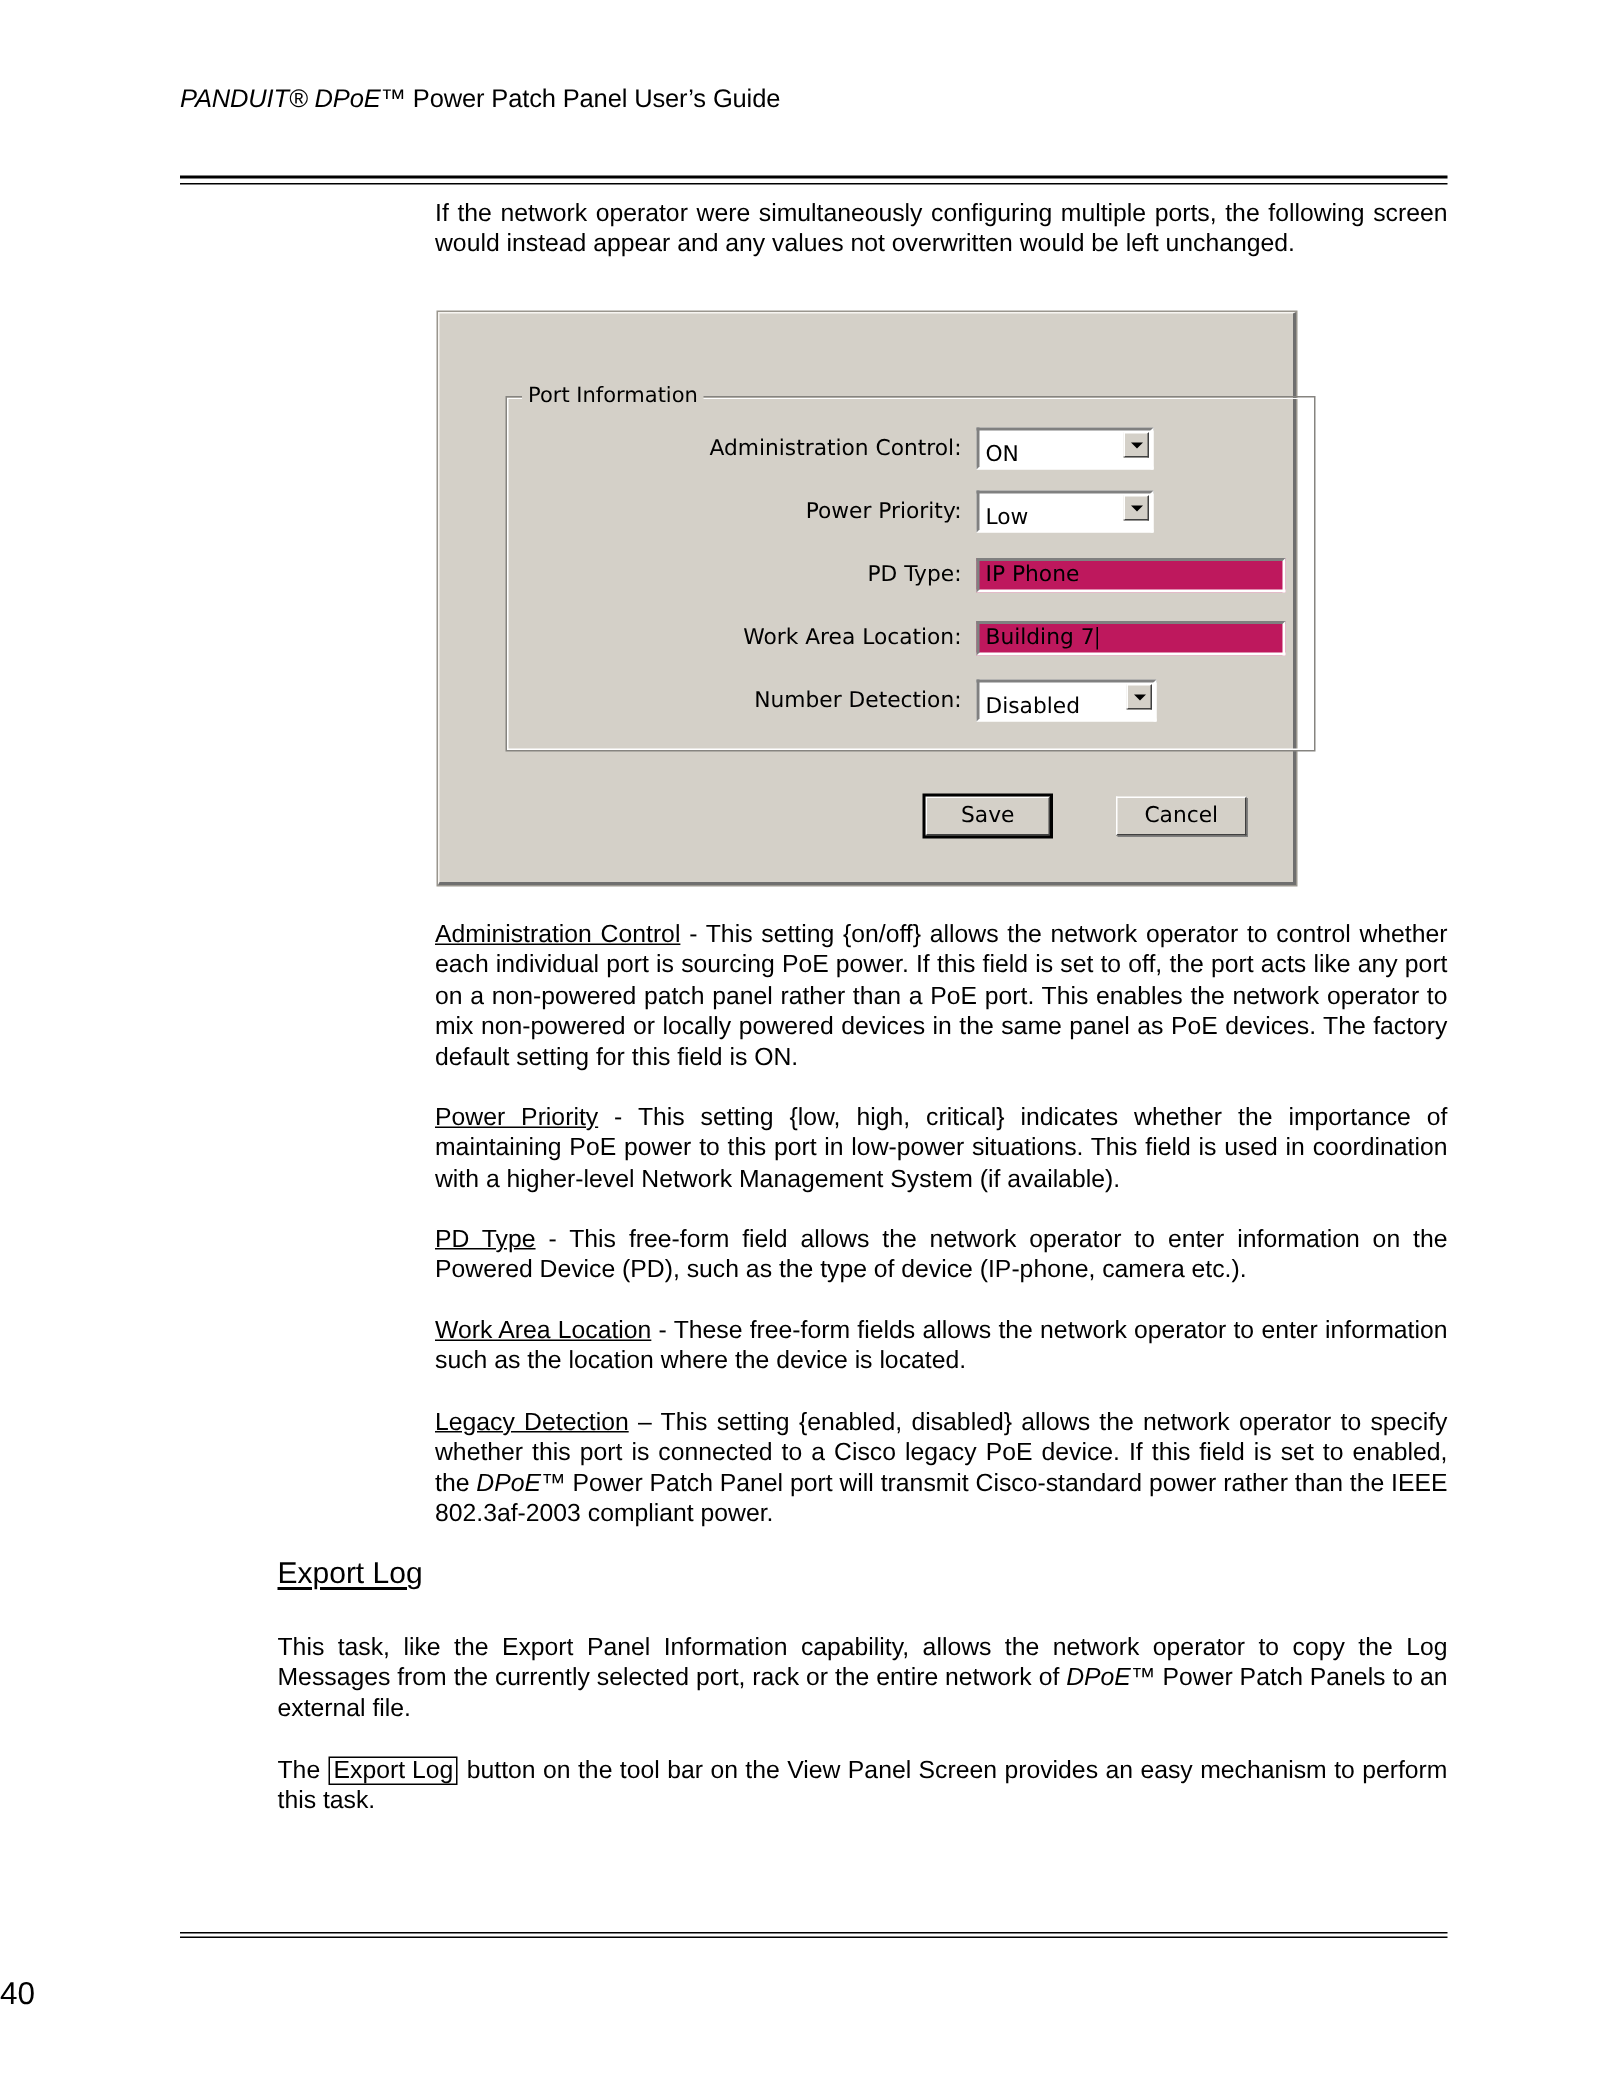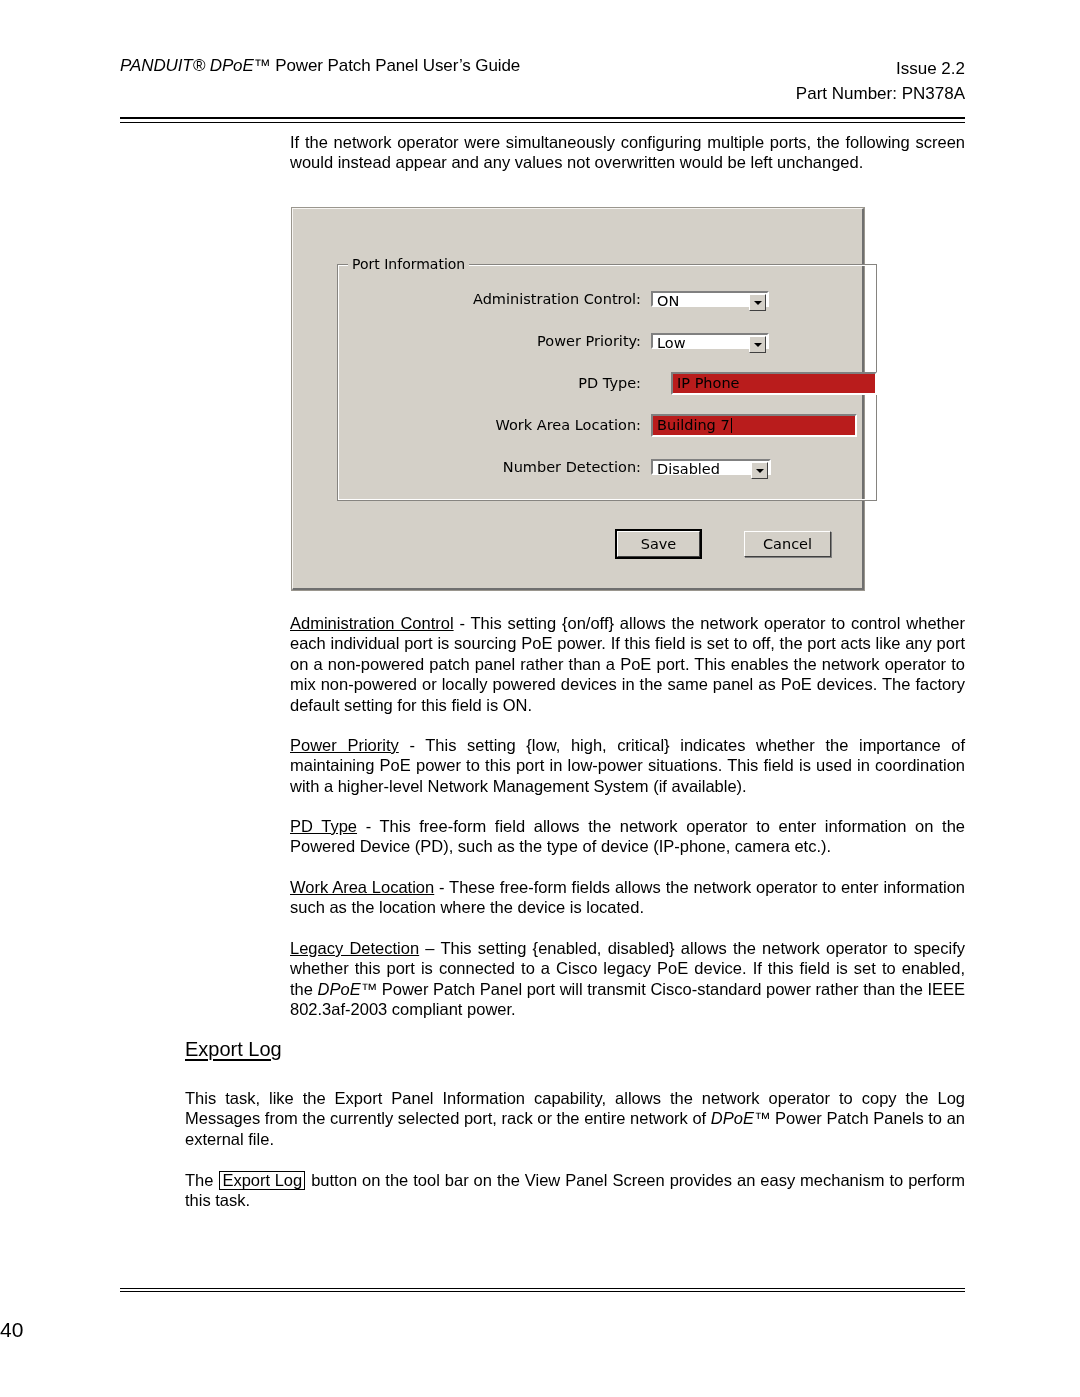--- a/index.html
+++ b/index.html
@@ -192,29 +192,29 @@
     text-align: right;
     padding-right: 10px;
     font-size: 14.5px;
     color: #000;
     white-space: nowrap;
   }
 
   
   .combo {
     position: relative;
-    height: 16px;
+    height: 28px;
     background: #ffffff;
     border-top: 2px solid #808080;
     border-left: 2px solid #808080;
     border-right: 2px solid #ffffff;
     border-bottom: 2px solid #ffffff;
     box-sizing: border-box;
     display: flex;
-    align-items: flex-start;
+    align-items: flex-end;
   }
   .combo-wrap {
     box-shadow: 1px 1px 0 0 #d4d0c8;
   }
   .combo-value {
     font-size: 14.5px;
     padding-left: 4px;
     color: #000;
     white-space: nowrap;
   }
@@ -238,21 +238,21 @@
     width: 0;
     height: 0;
     border-left: 4px solid transparent;
     border-right: 4px solid transparent;
     border-top: 4px solid #000000;
   }
 
   
   .textbox {
     height: 23px;
-    background: #b91c1c;
+    background: #be185d;
     border-top: 2px solid #808080;
     border-left: 2px solid #808080;
     border-right: 2px solid #ffffff;
     border-bottom: 2px solid #ffffff;
     box-sizing: border-box;
     display: flex;
     align-items: center;
     position: relative;
   }
   .textbox-value {
@@ -292,24 +292,20 @@
     outline-offset: 0px;
   }
 </style>
 </head>
 <body>
 
 <div class="page-header">
   <div class="hdr-left">
     <span class="ital">PANDUIT® DPoE™</span><span> Power Patch Panel User’s Guide</span>
   </div>
-  <div class="hdr-right">
-    <div>Issue 2.2</div>
-    <div>Part Number: PN378A</div>
-  </div>
 </div>
 <div class="header-rule"></div>
 
 <div class="content">
 
   <p class="para indent" style="top:132px;">If the network operator were simultaneously configuring multiple ports, the following screen would instead appear and any values not overwritten would be left unchanged.</p>
 
   <p class="para indent" style="top:613px;"><span class="u">Administration Control</span><span> - This setting {on/off} allows the network operator to control whether each individual port is sourcing PoE power.  If this field is set to off, the port acts like any port on a non-powered patch panel rather than a PoE port. This enables the network operator to mix non-powered or locally powered devices in the same panel as PoE devices. The factory default setting for this field is ON.</span></p>
 
   <p class="para indent" style="top:735px;"><span class="u">Power Priority</span><span> - This setting {low, high, critical} indicates whether the importance of maintaining PoE power to this port in low-power situations.  This field is used in coordination with a higher-level Network Management System (if available).</span></p>
@@ -349,21 +345,21 @@
       <div class="field-row" style="left:0px; top:64px;">
         <span class="field-label">Power Priority:</span>
         <div class="combo combo-wrap" style="width:118px;">
           <span class="combo-value">Low</span>
           <span class="combo-btn">
               <span class="caret-down"></span>
             </span>
         </div>
       </div>
 
-      <div class="field-row" style="left:0px; top:106px;gap:20px;">
+      <div class="field-row" style="left:0px; top:106px;">
         <span class="field-label">PD Type:</span>
         <div class="textbox" style="width:206px;">
           <span class="textbox-value">IP Phone</span>
         </div>
       </div>
 
       <div class="field-row" style="left:0px; top:148px;">
         <span class="field-label">Work Area Location:</span>
         <div class="textbox" style="width:206px;">
           <span class="textbox-value">Building 7</span>

